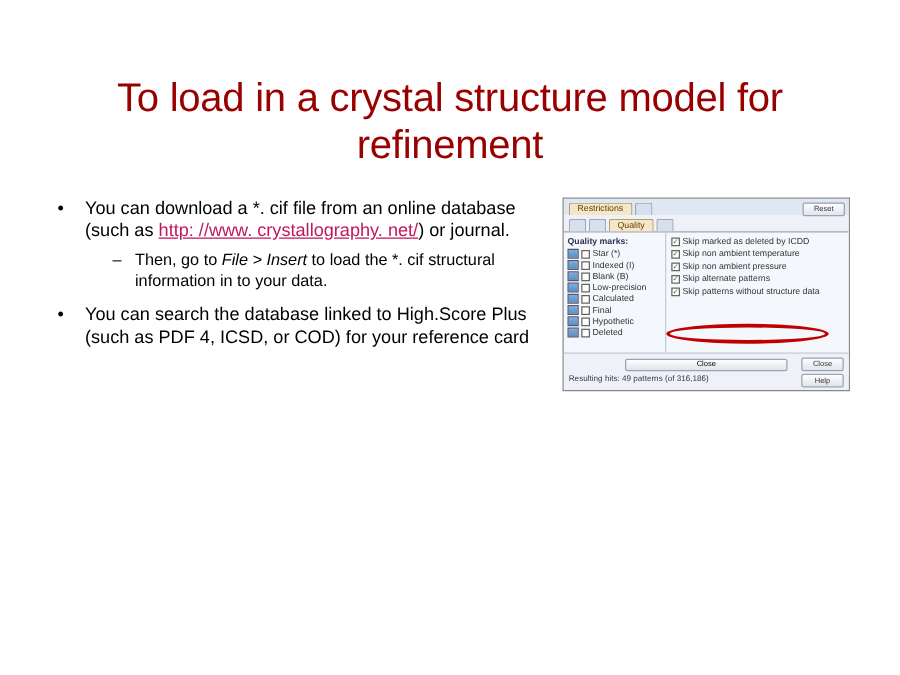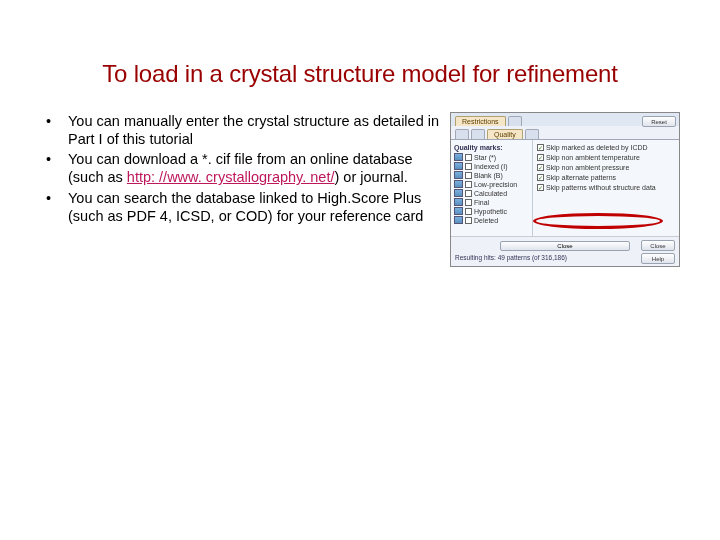--- a/index.html
+++ b/index.html
@@ -12,21 +12,21 @@
     color: #000;
     overflow: hidden;
   }
   .slide {
     padding: 60px 40px 20px 40px;
     position: relative;
     height: 100%;
   }
   .title {
     color: #990000;
-    font-size: 24px;
+    font-size: 32px;
     font-weight: normal;
     margin: 0 0 24px 0;
     text-align: center;
     letter-spacing: -0.2px;
   }
   .content {
     display: flex;
     gap: 10px;
   }
   .textcol {
@@ -223,24 +223,26 @@
 </head>
 <body>
 
 <div class="slide">
   <h1 class="title">To load in a crystal structure model for refinement</h1>
 
   <div class="content">
     <div class="textcol">
       <ul class="top">
         <li>
-          <span>You can manually enter the crystal structure as detailed in Part I of this tutorial</span>
-        </li>
-        <li>
           <span>You can download a *. cif file from an online database (such as </span><a class="link" href="#">http: //www. crystallography. net/</a><span>) or journal.</span>
+          <ul class="sub">
+            <li>
+              <span>Then, go to </span><span class="italic">File &gt; Insert</span><span> to load the *. cif structural information in to your data.</span>
+            </li>
+          </ul>
         </li>
         <li>
           <span>You can search the database linked to High.Score Plus (such as PDF 4, ICSD, or COD) for your reference card</span>
           <ul class="sub">
           </ul>
         </li>
       </ul>
     </div>
 
     <div class="imgcol">

